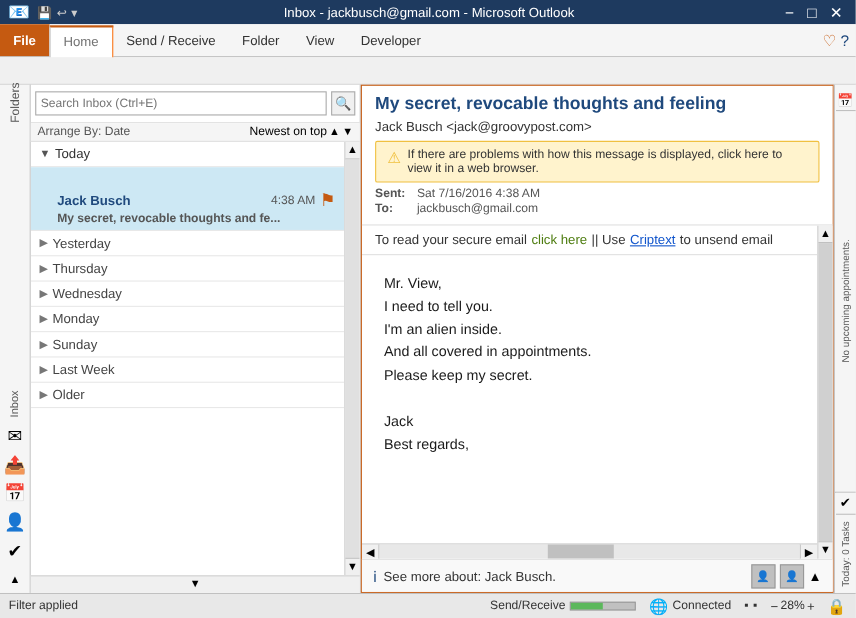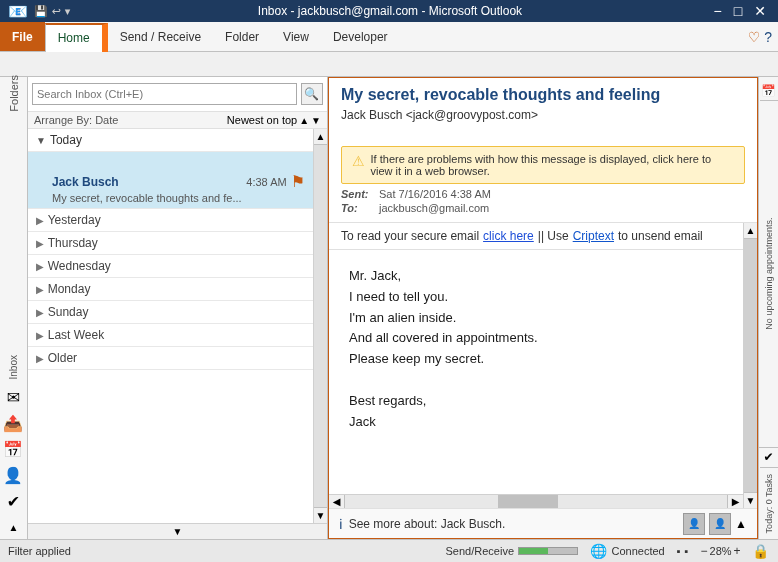--- a/index.html
+++ b/index.html
@@ -8,21 +8,21 @@
     
     .title-bar { background: #1e3a5f; color: white; height: 22px; display: flex; align-items: center; justify-content: space-between; padding: 0 8px; font-size: 12px; }
     .title-bar-title { flex: 1; text-align: center; }
     .title-bar-controls { display: flex; gap: 4px; }
     .title-btn { color: white; font-size: 14px; cursor: pointer; padding: 0 4px; }
 
     
     .ribbon { background: #f5f5f5; border-bottom: 1px solid #c0c0c0; }
     .ribbon-tabs { display: flex; align-items: center; height: 30px; border-bottom: 1px solid #c0c0c0; }
     .ribbon-tab { padding: 0 12px; height: 100%; display: flex; align-items: center; cursor: pointer; font-size: 12px; color: #333; }
-    .ribbon-tab.active { background: white; color: #14532d; border-top: 2px solid #c55a11; border-left: 1px solid #c0c0c0; border-right: 6px solid #f97316; margin-bottom: -1px; }
+    .ribbon-tab.active { background: white; color: #737373; border-top: 2px solid #c55a11; border-left: 1px solid #c0c0c0; border-right: 1px solid #f97316; margin-bottom: -1px; }
     .ribbon-tab-file { background: #c55a11; color: white; padding: 0 12px; height: 100%; display: flex; align-items: center; font-weight: bold; cursor: pointer; }
     .ribbon-content { height: 24px; background: #f0f0f0; display: flex; align-items: center; padding: 2px 8px; gap: 12px; font-size: 11px; }
 
     
     .main-layout { display: flex; height: calc(562px - 22px - 56px - 22px); }
 
     
     .sidebar-icons { width: 28px; background: #f5f5f5; border-right: 1px solid #c0c0c0; display: flex; flex-direction: column; align-items: center; padding-top: 4px; gap: 2px; }
     .sidebar-icon { width: 24px; height: 24px; display: flex; align-items: center; justify-content: center; cursor: pointer; font-size: 14px; }
 
@@ -35,43 +35,43 @@
     .arrange-left { color: #555; }
     .arrange-right { display: flex; align-items: center; gap: 2px; }
     .scroll-btn { font-size: 10px; cursor: pointer; }
 
     
     .email-list { flex: 1; overflow-y: auto; }
     .email-item { padding: 20px 8px 4px 24px; border-bottom: 1px solid #e8e8e8; cursor: pointer; background: #cde8f4; display: flex; flex-direction: column; gap: 1px; }
     .email-item-header { display: flex; justify-content: space-between; align-items: center; }
     .email-sender { font-weight: bold; color: #1f497d; font-size: 12px; }
     .email-time { font-size: 11px; color: #555; display: flex; align-items: center; gap: 4px; }
-    .email-preview { font-size: 11px; color: #555; white-space: nowrap; overflow: hidden; text-overflow: ellipsis; max-width: 220px; }
+    .email-preview { font-size: 11px; color: #555; white-space: nowrap; overflow: hidden; text-overflow: ellipsis; max-width: 220px; font-weight: bold; }
     .email-flag { color: #c55a11; font-size: 16px; }
     .group-collapsed { padding: 4px 8px; border-bottom: 1px solid #e8e8e8; cursor: pointer; display: flex; align-items: center; gap: 4px; color: #444; }
     .group-collapsed .chevron { font-size: 10px; color: #777; }
 
     
     .folder-scrollbar { width: 14px; background: #f0f0f0; border-left: 1px solid #d0d0d0; display: flex; flex-direction: column; }
     .scroll-up { height: 16px; border-bottom: 1px solid #c0c0c0; display: flex; align-items: center; justify-content: center; cursor: pointer; font-size: 10px; }
     .scroll-down { height: 16px; border-top: 1px solid #c0c0c0; display: flex; align-items: center; justify-content: center; cursor: pointer; font-size: 10px; margin-top: auto; }
     .scroll-track { flex: 1; background: #e0e0e0; }
 
     
     .content-area { flex: 1; display: flex; flex-direction: column; background: white; border: 1px solid #c55a11; }
     .email-header { padding: 8px 12px; border-bottom: 1px solid #e0e0e0; }
     .email-subject { font-size: 16px; font-weight: bold; color: #1f497d; margin-bottom: 4px; }
-    .email-from { font-size: 12px; color: #333; margin-bottom: 24px; }
+    .email-from { font-size: 12px; color: #333; margin-bottom: 6px; }
     .warning-bar { background: #fff3cd; border: 1px solid #f0c040; padding: 6px 10px; display: flex; align-items: flex-start; gap: 6px; font-size: 11px; color: #333; border-radius: 2px; margin-bottom: 4px; }
     .warning-icon { color: #f0c040; font-size: 14px; flex-shrink: 0; }
     .email-meta { font-size: 11px; color: #555; }
     .email-meta-row { display: flex; gap: 8px; margin-top: 2px; }
-    .meta-label { font-weight: bold; min-width: 30px; font-style: italic; }
+    .meta-label { font-weight: bold; min-width: 30px; }
     .secure-bar { padding: 6px 12px; border-bottom: 1px solid #e0e0e0; font-size: 12px; color: #333; display: flex; align-items: center; gap: 4px; }
-    .secure-link { color: #1d4ed8; text-decoration: underline; cursor: pointer; }
+    .secure-link { color: #4d7c0f; cursor: pointer; }
     .criptext-link { color: #1155cc; text-decoration: underline; cursor: pointer; }
     .email-body { flex: 1; padding: 16px 20px; font-size: 13px; line-height: 1.6; overflow-y: auto; color: #1a1a1a; }
     .body-scroll-wrapper { position: relative; flex: 1; display: flex; overflow: hidden; }
     .body-vscroll { width: 14px; background: #f0f0f0; border-left: 1px solid #d0d0d0; display: flex; flex-direction: column; }
     .body-scroll-up { height: 16px; border-bottom: 1px solid #c0c0c0; display: flex; align-items: center; justify-content: center; cursor: pointer; font-size: 10px; }
     .body-scroll-down { height: 16px; border-top: 1px solid #c0c0c0; display: flex; align-items: center; justify-content: center; cursor: pointer; font-size: 10px; margin-top: auto; }
     .body-scroll-track { flex: 1; background: #d0d0d0; }
 
     
     .hscroll-bar { height: 14px; display: flex; border-top: 1px solid #d0d0d0; background: #f0f0f0; align-items: center; }
@@ -279,28 +279,28 @@
 
         <div class="secure-bar">
           <span>To read your secure email</span>
           <span class="secure-link">click here</span>
           <span>||  Use</span>
           <span class="criptext-link">Criptext</span>
           <span>to unsend email</span>
         </div>
 
         <div class="email-body">
-          <p>Mr. Jack,</p>
+          <p>Mr. View,</p>
           <p>I need to tell you.</p>
           <p>I'm an alien inside.</p>
           <p>And all covered in appointments.</p>
           <p>Please keep my secret.</p>
           <br>
+          <p>Jack</p>
           <p>Best regards,</p>
-          <p>Jack</p>
         </div>
 
         <div class="hscroll-bar">
           <div class="hscroll-left">◀</div>
           <div class="hscroll-track">
             <div class="hscroll-thumb"></div>
           </div>
           <div class="hscroll-right">▶</div>
         </div>
 

